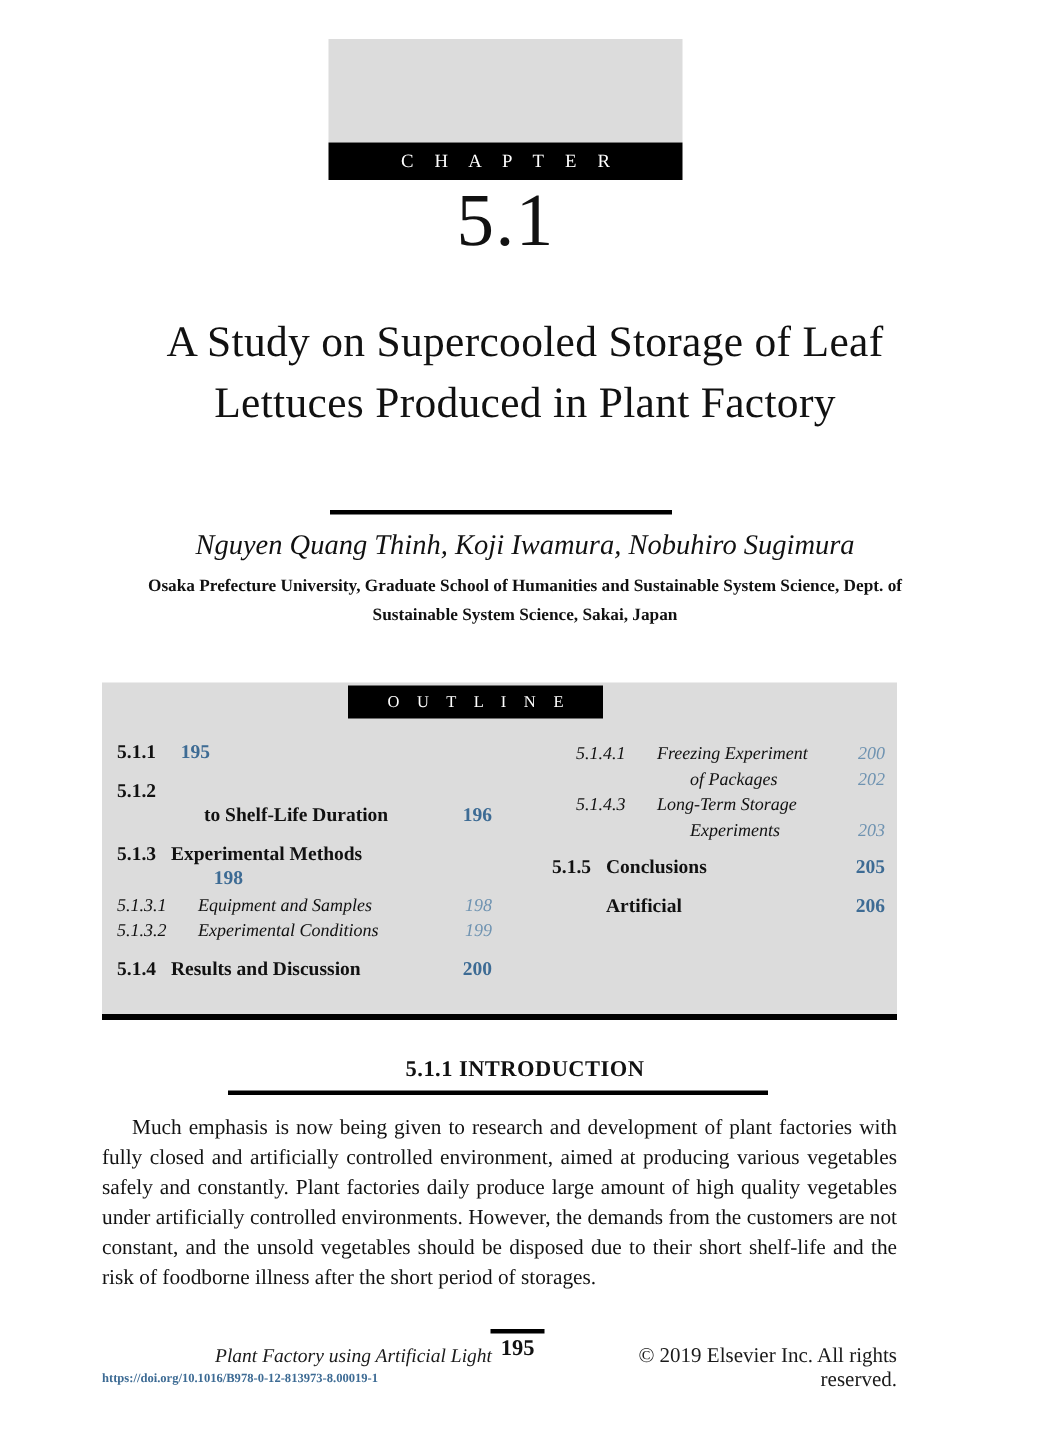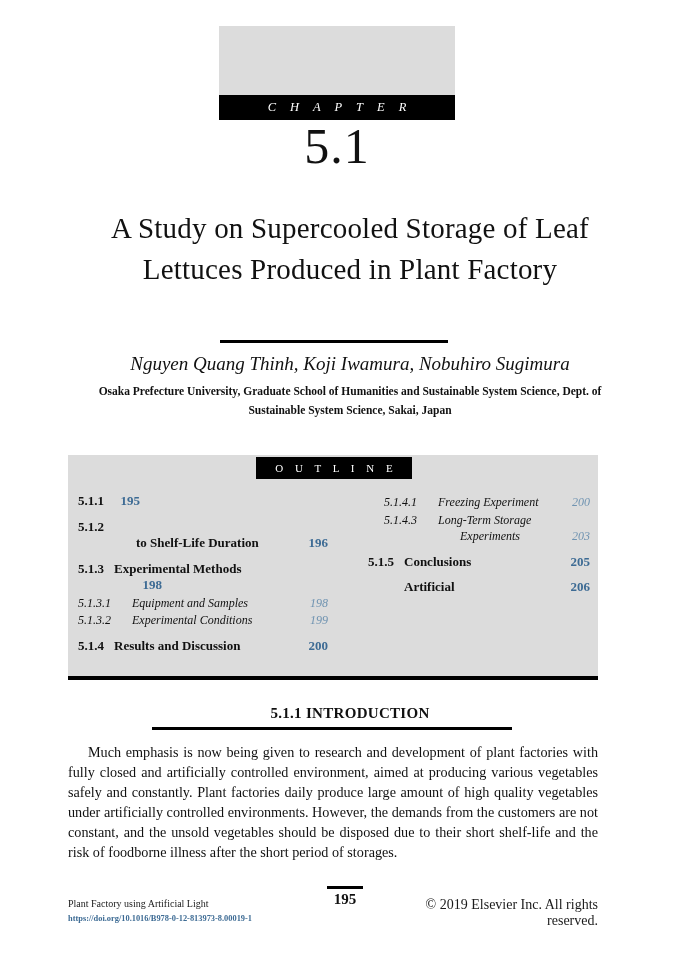--- a/index.html
+++ b/index.html
@@ -15,21 +15,20 @@
     color: #111111;
     overflow: hidden;
   }
 
   
   #chapter-header {
     position: absolute;
     left: 219px;
     top: 26px;
     width: 236px;
-    font-style: italic;
   }
   #chapter-graybox {
     height: 69px;
     background: #dcdcdc;
   }
   #chapter-bar {
     height: 25px;
     background: #000000;
     color: #ffffff;
     display: flex;
@@ -100,23 +99,23 @@
     position: absolute;
     left: 68px;
     top: 455px;
     width: 530px;
     height: 221px;
     background: #dcdcdc;
     border-bottom: 4px solid #000000;
   }
   #outline-banner {
     position: absolute;
-    left: 256px;
+    left: 232px;
     top: 457px;
-    width: 156px;
+    width: 170px;
     height: 22px;
     background: #000000;
     color: #ffffff;
     display: flex;
     align-items: center;
     justify-content: center;
     font-size: 11px;
     letter-spacing: 4.5px;
     text-indent: 4.5px;
   }
@@ -227,22 +226,24 @@
     font-weight: bold;
   }
   #footer-left {
     position: absolute;
     left: 68px;
     top: 897px;
     width: 260px;
     line-height: 14px;
   }
   #footer-booktitle {
-    font-size: 10px;
+    font-size: 13px;
+    font-style: italic;
     color: #1a1a1a;
+    text-align: right;
   }
   #footer-doi {
     font-size: 8.4px;
     font-weight: bold;
     color: #3d6b94;
     text-decoration: none;
     display: block;
     margin-top: 1px;
   }
   #footer-right {
@@ -310,20 +311,25 @@
       <span class="toc-num">5.1.4</span>
       <span class="toc-label">Results and Discussion</span>
       <span class="toc-page">200</span>
     </div>
   </div>
 <div class="outline-col" id="outline-col-right">
     <div class="toc-row lvl2 first">
       <span class="toc-num">5.1.4.1</span>
       <span class="toc-label">Freezing Experiment</span>
       <span class="toc-page">200</span>
+    </div>
+    <div class="toc-cont toc-row lvl2" style="margin-top: 0px;">
+      <span class="toc-indent-2"></span>
+      <span class="toc-label">of Packages</span>
+      <span class="toc-page">202</span>
     </div>
     <div class="toc-row lvl2">
       <span class="toc-num">5.1.4.3</span>
       <span class="toc-label">Long-Term Storage</span>
       <span class="toc-page"></span>
     </div>
     <div class="toc-cont toc-row lvl2" style="margin-top: 0px;">
       <span class="toc-indent-2"></span>
       <span class="toc-label">Experiments</span>
       <span class="toc-page">203</span>

